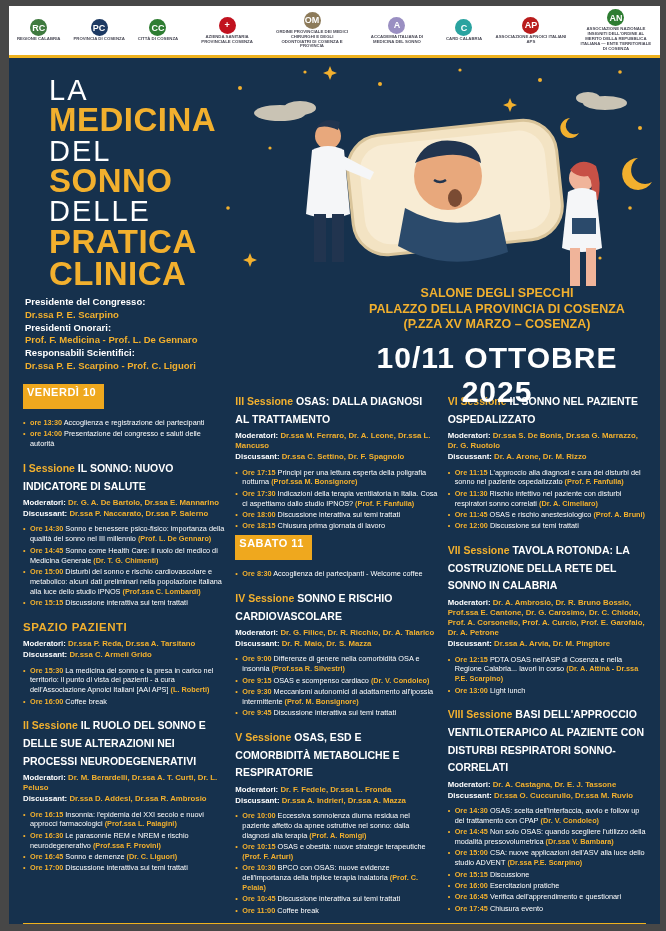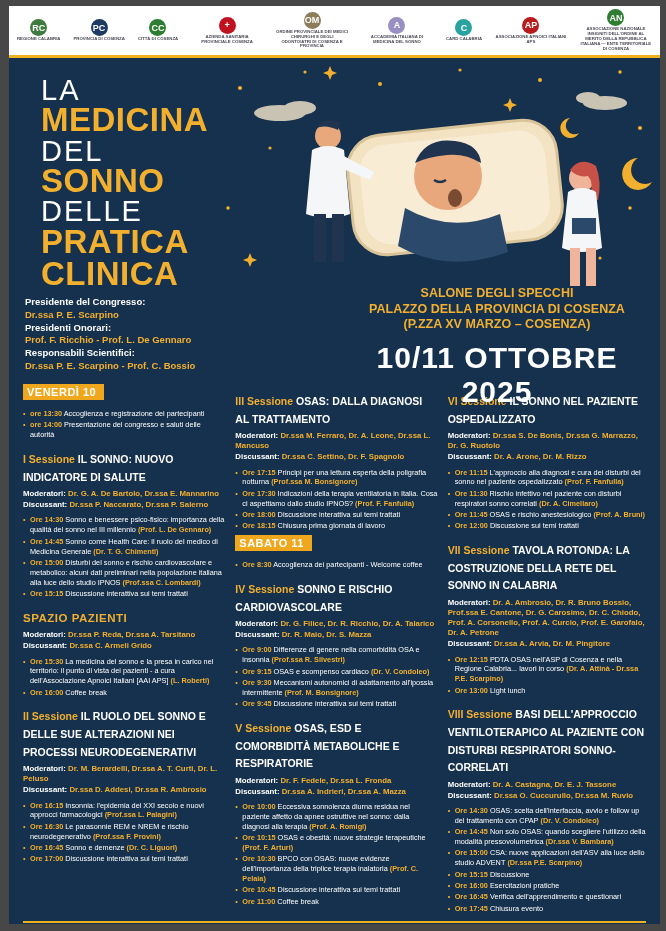--- a/index.html
+++ b/index.html
@@ -10,34 +10,34 @@
   .logoband{height:52px;background:#ffffff;border-bottom:3px solid #efb21e;
     display:flex;align-items:center;justify-content:space-between;padding:2px 8px;box-sizing:border-box;}
   .hlogo{display:flex;flex-direction:column;align-items:center;justify-content:center;
     max-width:72px;text-align:center;}
   .hmark{width:17px;height:17px;border-radius:50%;display:flex;align-items:center;justify-content:center;
     color:#fff;font-size:9px;font-weight:bold;margin-bottom:1px;}
   .hname{font-size:4.3px;line-height:1.15;color:#4a4a56;font-weight:bold;text-transform:uppercase;}
   
   .hero{position:relative;height:320px;}
   .hero svg{position:absolute;right:0;top:0;}
-  .title{position:absolute;left:32px;top:18px;line-height:.98;}
+  .title{position:absolute;left:40px;top:18px;line-height:.98;}
   .title .thin{font-size:29px;font-weight:300;color:#ffffff;letter-spacing:2px;display:block;}
   .title .bold{font-size:33px;font-weight:800;color:#f2b02e;letter-spacing:.5px;display:block;}
   .presidents{position:absolute;left:16px;top:238px;font-size:9.5px;line-height:1.35;}
   .presidents .plbl{color:#ffffff;font-weight:bold;display:block;}
   .presidents .pval{color:#f2b02e;font-weight:bold;display:block;}
   .venue{position:absolute;left:330px;top:228px;width:316px;text-align:center;}
   .venue .vline{color:#f2b02e;font-weight:800;font-size:12.5px;line-height:1.25;}
   .venue .vdate{color:#ffffff;font-weight:800;font-size:30px;letter-spacing:1px;margin-top:8px;}
   
   .program{display:flex;gap:10px;padding:4px 10px 0 14px;}
   .pcol{width:206px;overflow:hidden;}
   .day-bar{display:inline-block;background:#efa81e;color:#ffffff;font-weight:800;
-    font-size:11px;padding:2px 8px 2px 4px;margin:2px 0 4px 0;letter-spacing:.5px;}
+    font-size:11px;padding:2px 8px 11px 4px;margin:2px 0 4px 0;letter-spacing:.5px;}
   .sess-head{margin:9px 0 5px 0;line-height:1.1;}
   .sess-label{color:#f2b02e;font-weight:800;font-size:10.5px;}
   .sess-title{color:#ffffff;font-weight:800;font-size:10.5px;}
   .sess-title.gold{color:#f2b02e;font-size:11.5px;letter-spacing:.5px;}
   .mdline{margin:1px 0;font-size:7.8px;line-height:1.3;}
   .mdlbl{color:#ffffff;font-weight:bold;}
   .mdnames{color:#f2b02e;font-weight:bold;}
   ul.items{list-style:none;margin:5px 0 2px 0;padding:0;}
   ul.items li{position:relative;padding-left:7px;color:#ffffff;font-size:7.3px;line-height:1.35;margin-bottom:1.5px;}
   ul.items li::before{content:"•";color:#f2b02e;position:absolute;left:0;top:0;}
@@ -162,23 +162,23 @@
         <span class="thin">DEL</span>
         <span class="bold">SONNO</span>
         <span class="thin">DELLE</span>
         <span class="bold">PRATICA</span>
         <span class="bold">CLINICA</span>
       </div>
     <div class="presidents">
         <span class="plbl">Presidente del Congresso:</span>
         <span class="pval">Dr.ssa P. E. Scarpino</span>
         <span class="plbl">Presidenti Onorari:</span>
-        <span class="pval">Prof. F. Ricchio - Prof. L. De Gennaro</span>
+        <span class="pval">Prof. F. Medicina - Prof. L. De Gennaro</span>
         <span class="plbl">Responsabili Scientifici:</span>
-        <span class="pval">Dr.ssa P. E. Scarpino - Prof. C. Bossio</span>
+        <span class="pval">Dr.ssa P. E. Scarpino - Prof. C. Liguori</span>
       </div>
     <div class="venue">
       <div class="vline">SALONE DEGLI SPECCHI</div>
       <div class="vline">PALAZZO DELLA PROVINCIA DI COSENZA</div>
       <div class="vline">(P.ZZA XV MARZO – COSENZA)</div>
       <div class="vdate">10/11 OTTOBRE 2025</div>
     </div>
   </div>
 
   <div class="program">

